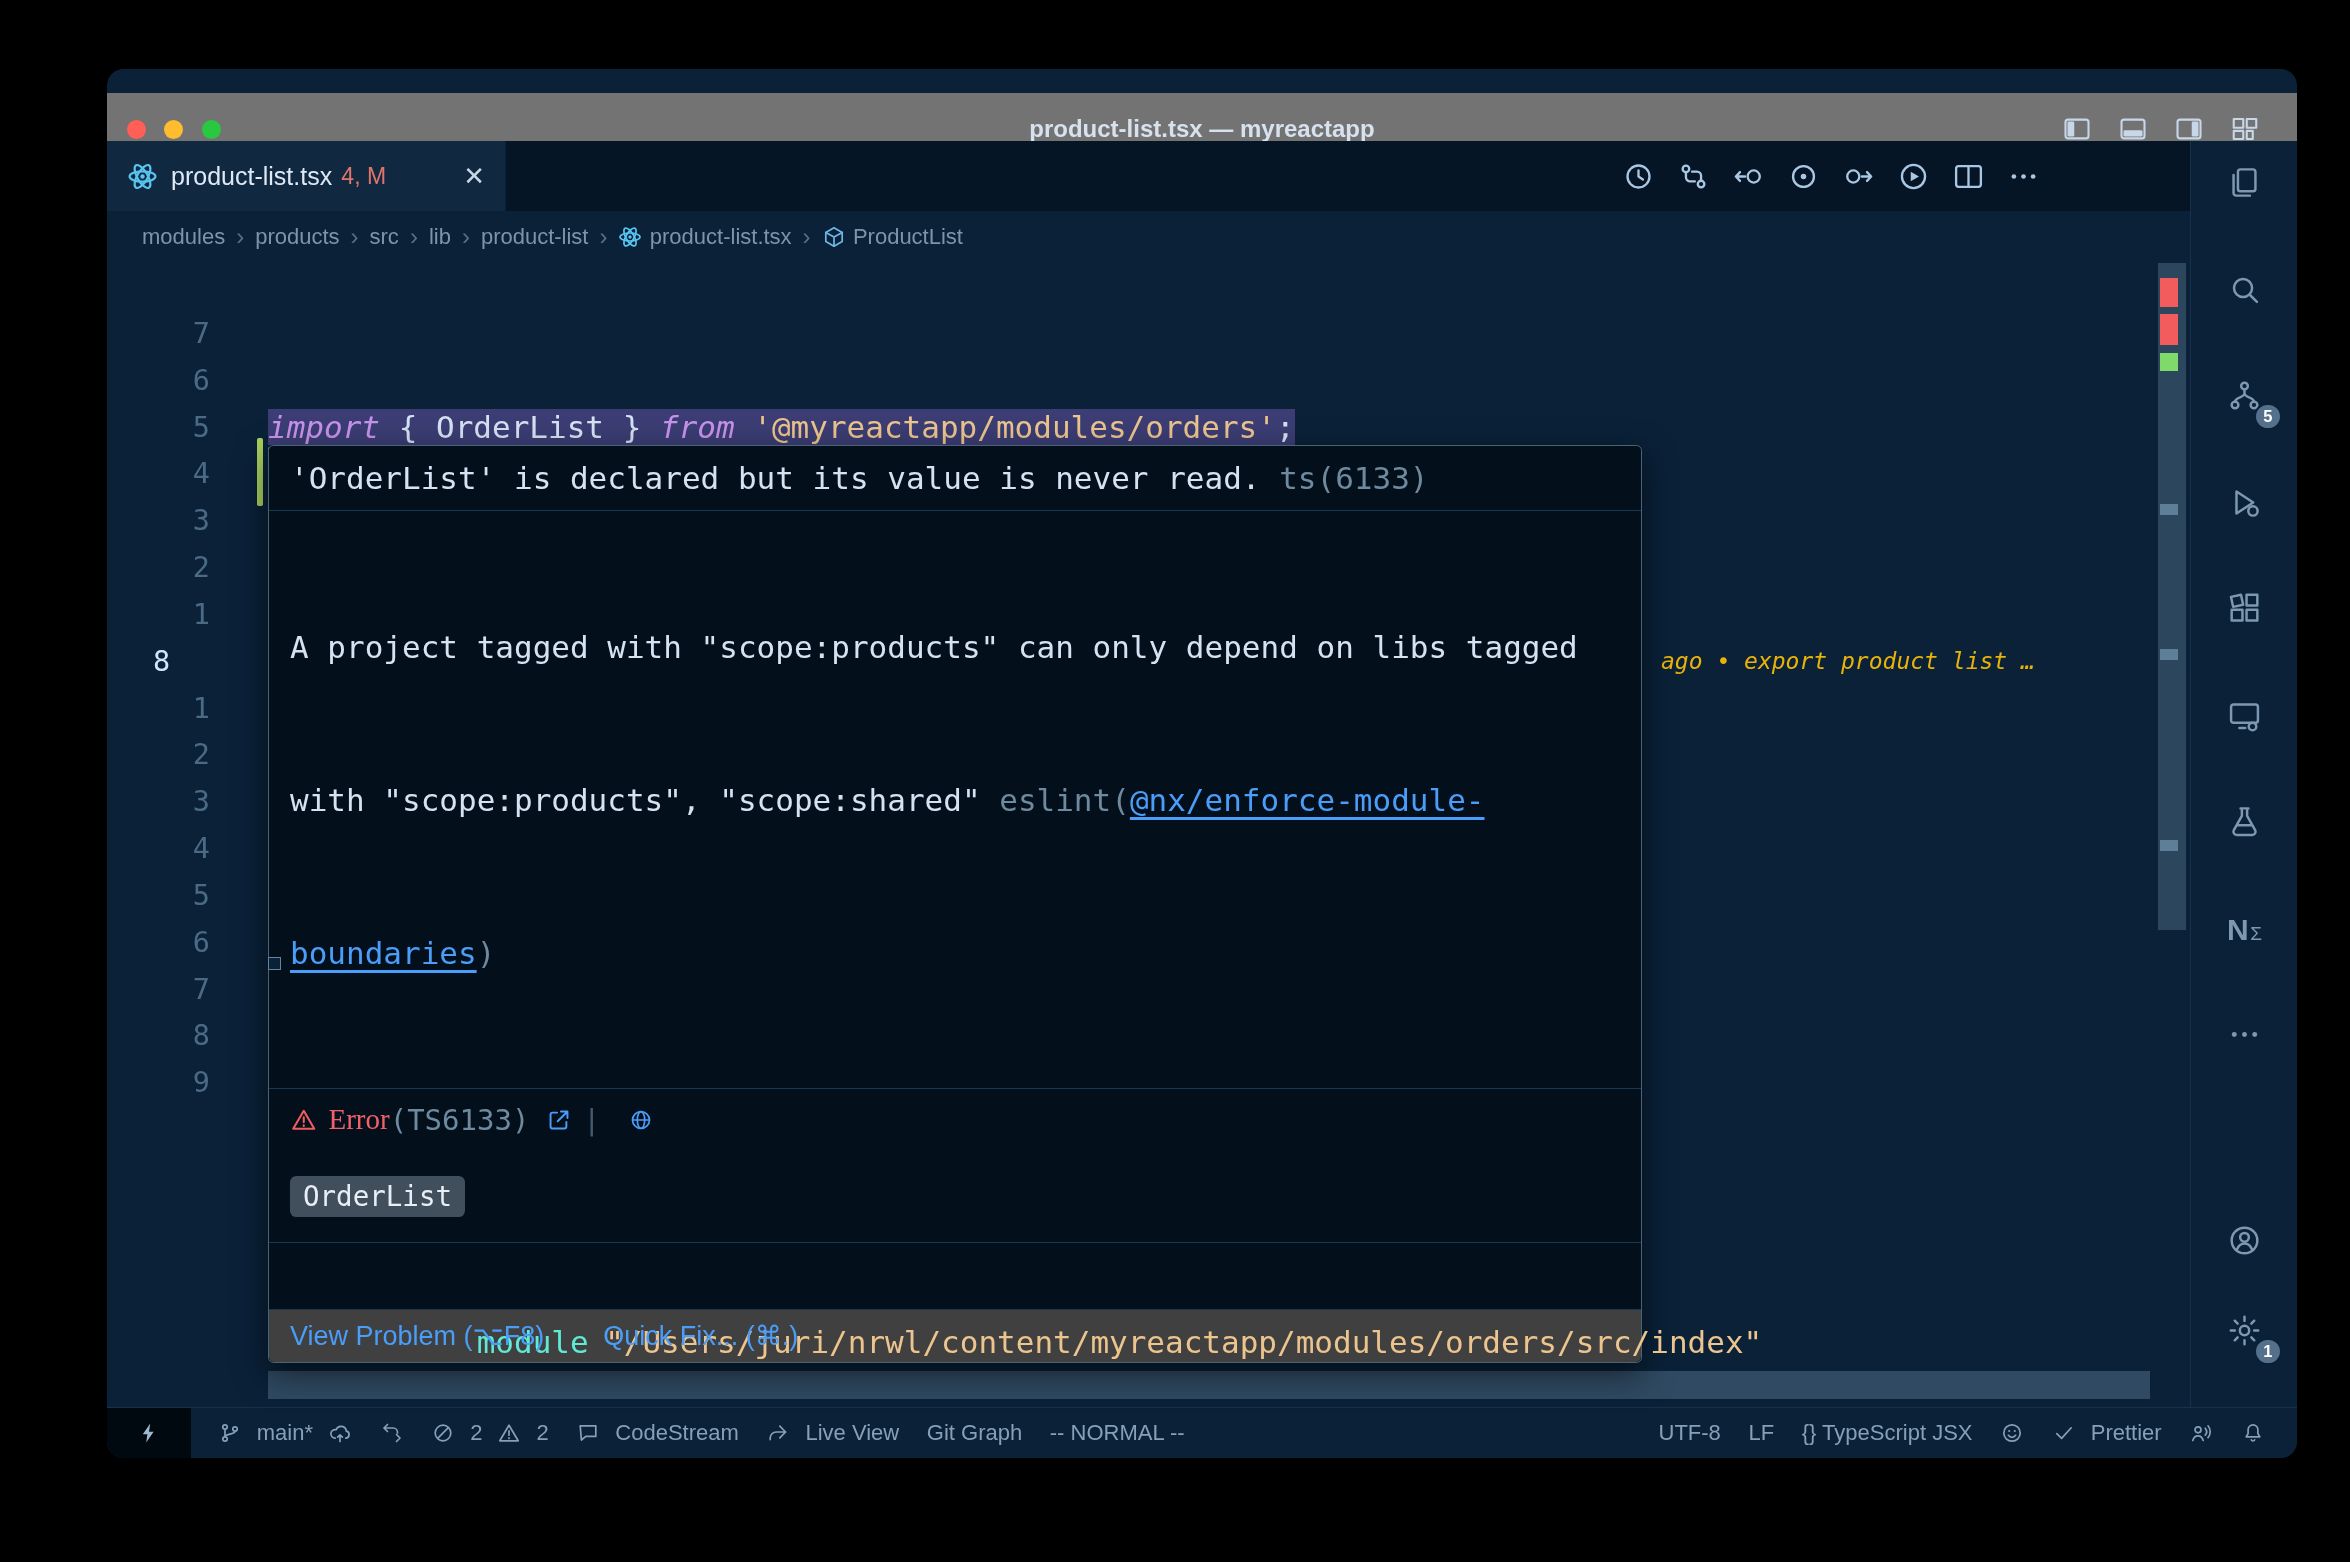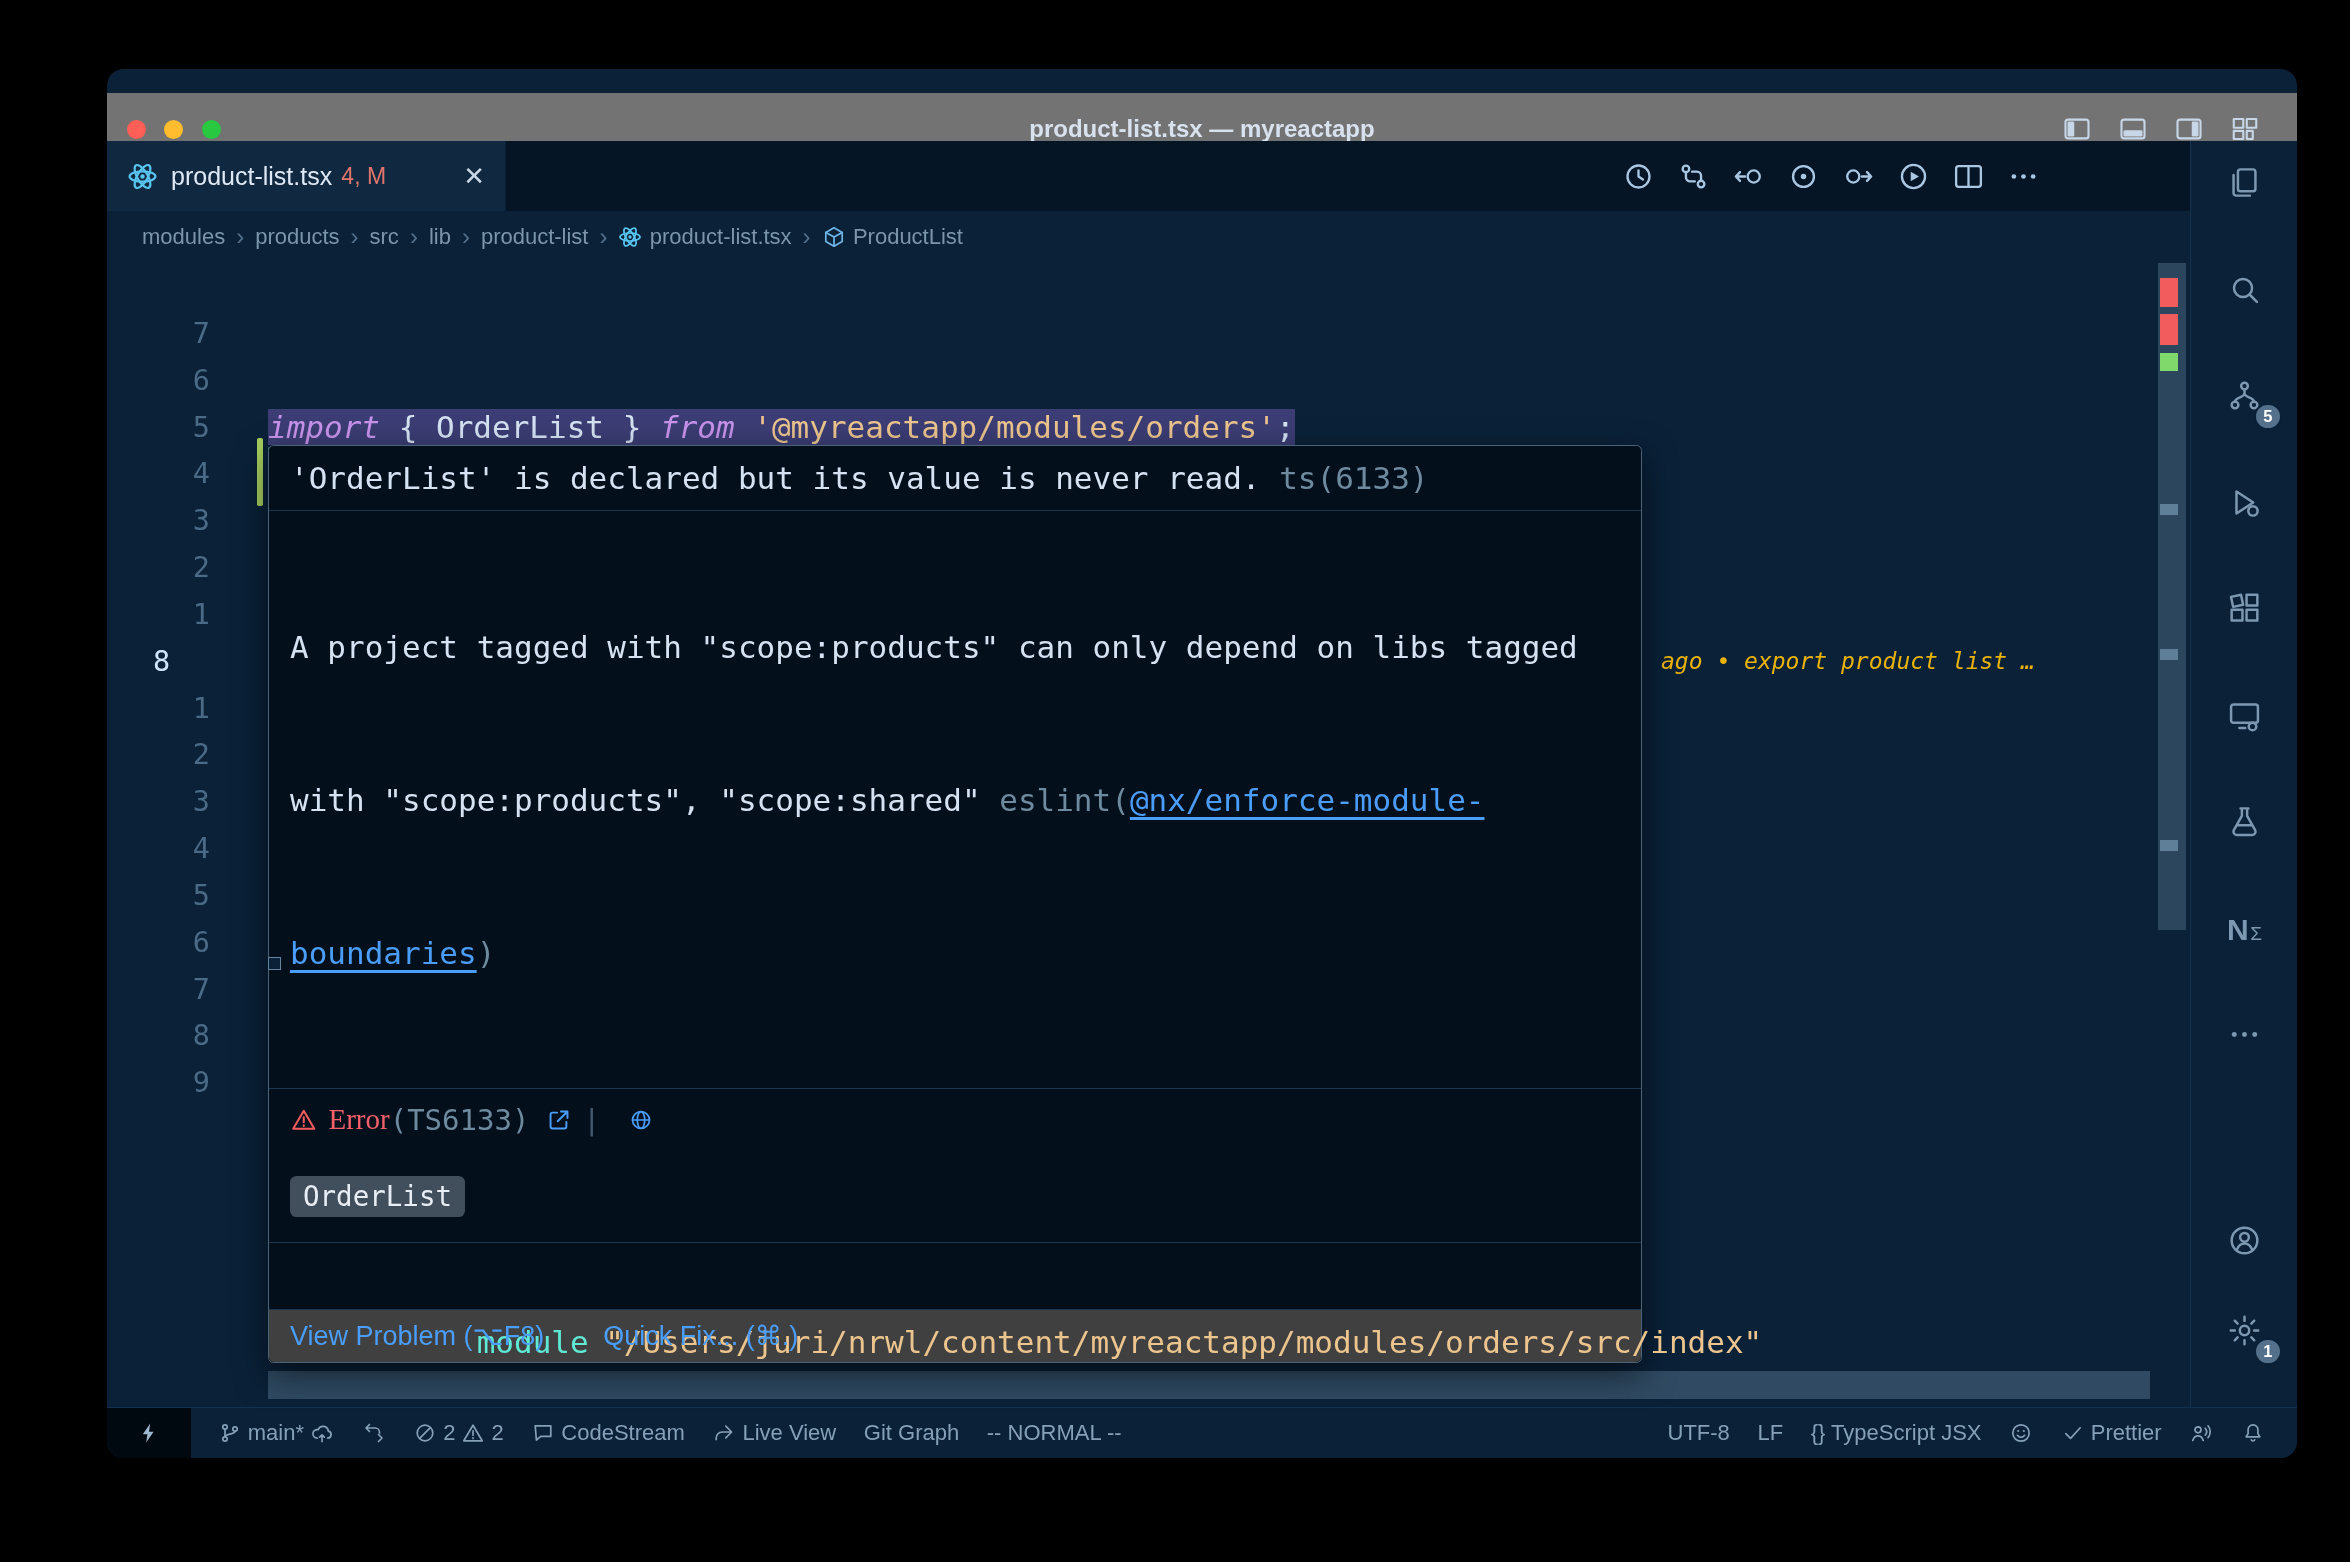--- a/index.html
+++ b/index.html
@@ -98,21 +98,21 @@
               align-items:center; justify-content:center; padding:0 3.7px; border:2.8px solid #0a2138; }
   .nx-n { font-size:30px; font-weight:600; }
   .nx-s { font-size:19px; margin-left:1.8px; }
 
   
   .statusbar { position:absolute; bottom:0; left:0; width:100%; height:51px; background:#0a2138;
                border-top:0.9px solid rgba(60,100,140,0.25); display:flex; align-items:center;
                justify-content:space-between; font-size:22px; color:#86a0b8; }
   .sb-left, .sb-right { display:flex; align-items:center; height:100%; }
   .sb-right { margin-right:18.4px; }
-  .sb-item { display:flex; align-items:center; gap:6px; padding:0 13.8px; height:100%; cursor:pointer; }
+  .sb-item { display:flex; align-items:center; gap:15px; padding:0 13.8px; height:100%; cursor:pointer; }
   .sb-remote { width:84px; background:#00090f; color:#9db8cf; justify-content:center; padding:0; margin-right:13px; }
   .sb-icon { display:inline-flex; }
 </style>
 </head>
 <body>
 
 <div class="screen">
   <div class="window">
 
     <div class="titlebar">

